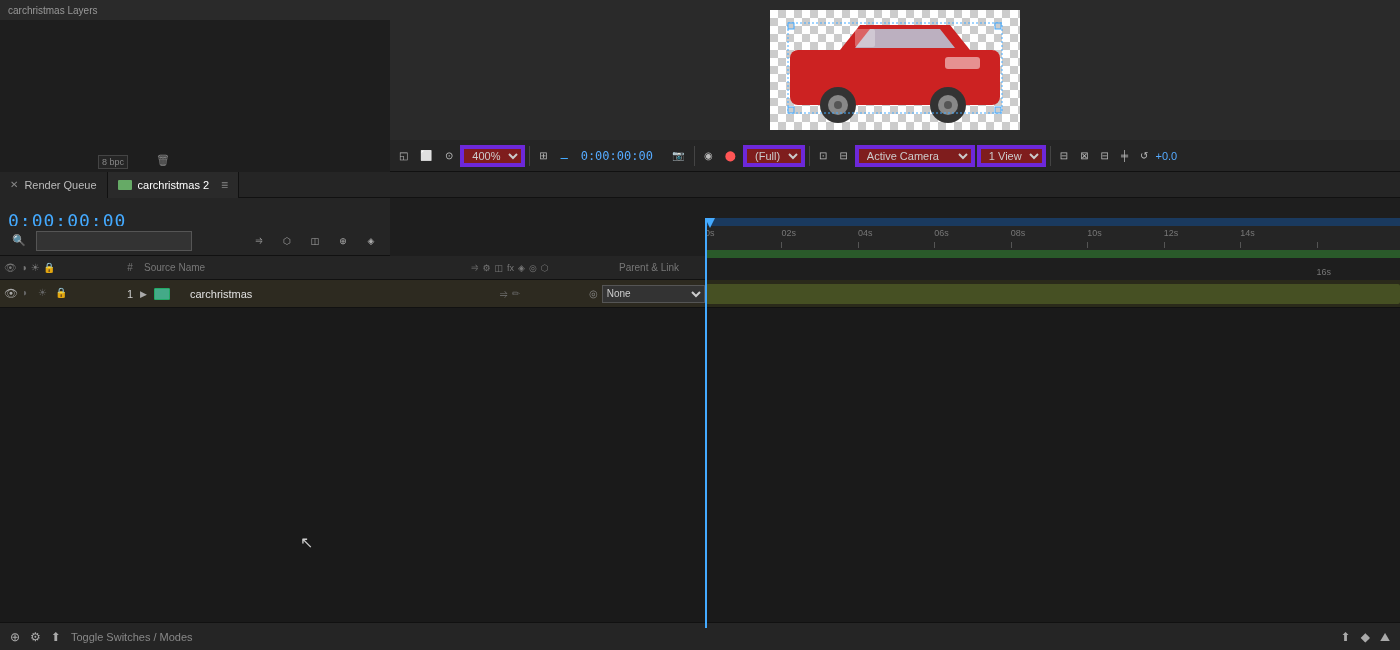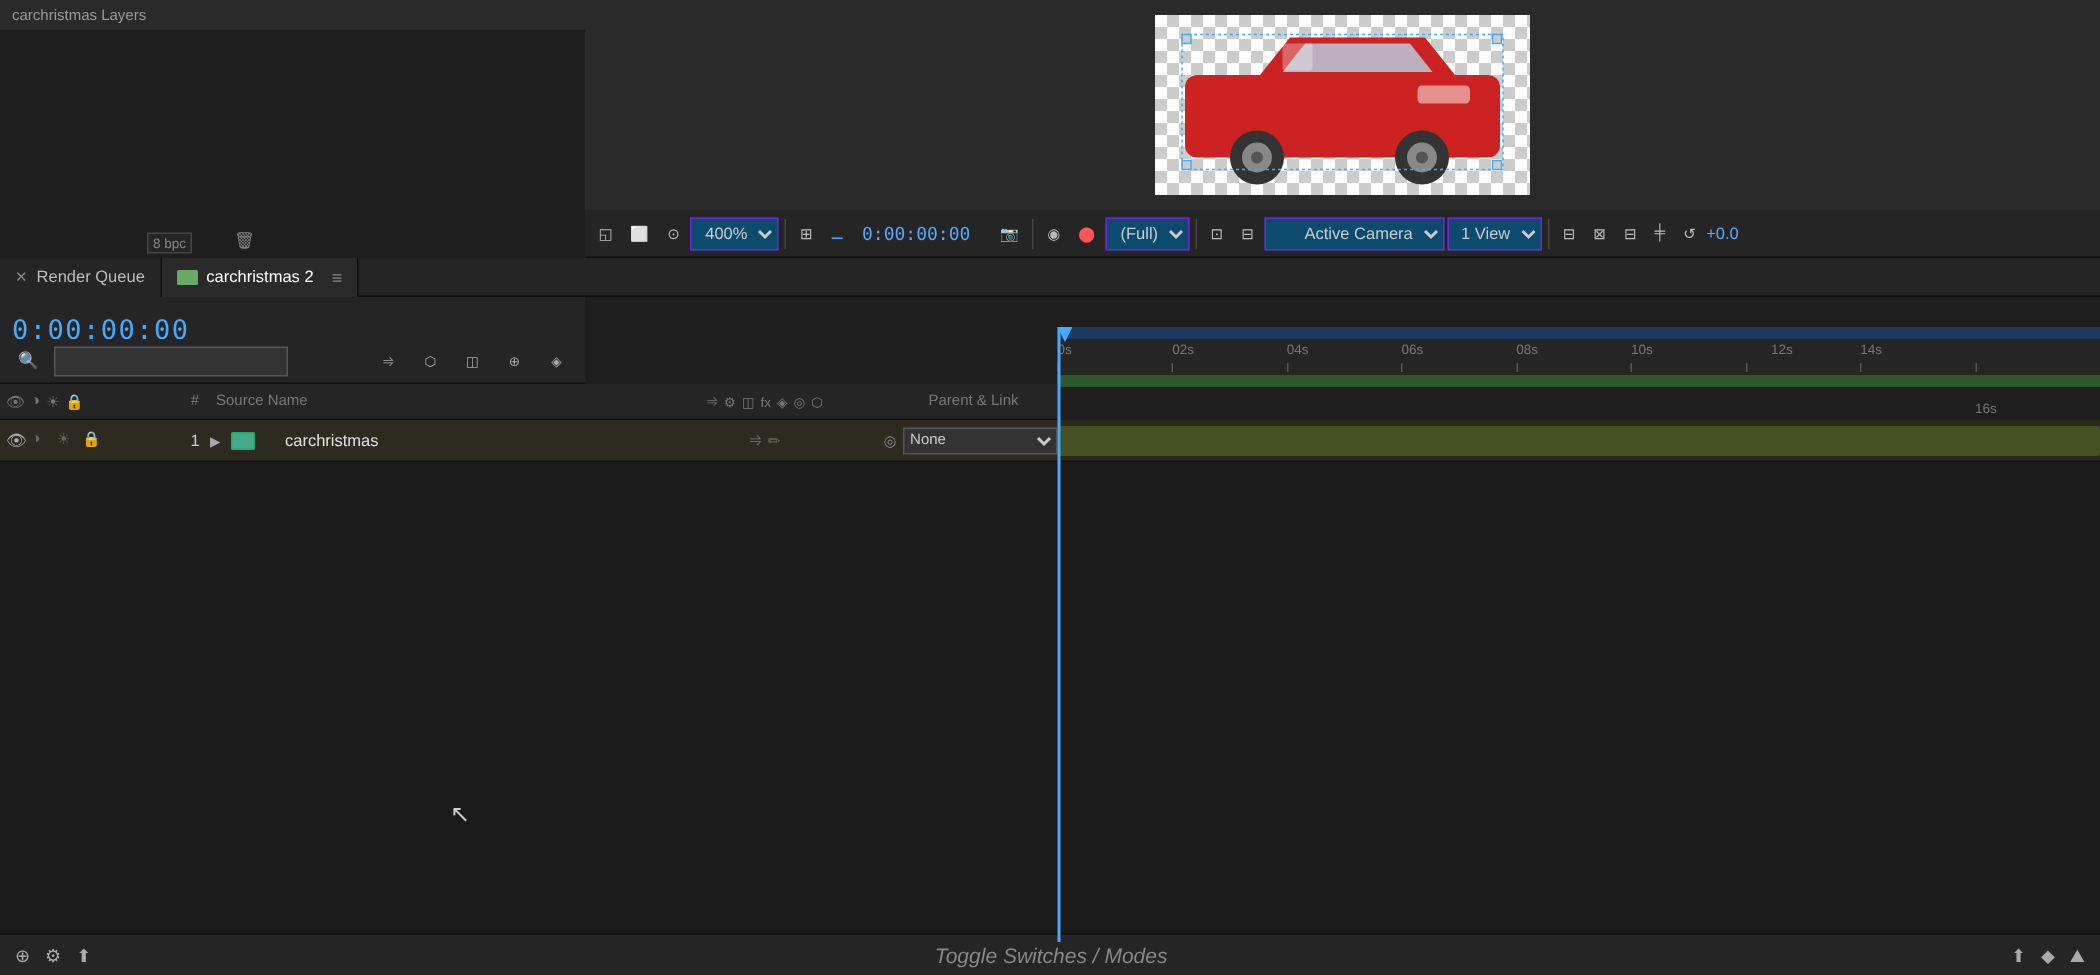--- a/index.html
+++ b/index.html
@@ -135,26 +135,24 @@
       height: 28px;
       background: #252525;
       border-top: 1px solid #111;
       display: flex;
       align-items: center;
       padding: 0 10px;
       gap: 10px;
     }
 
     .bottom-toggle {
-      font-size: 14px;
+      font-size: 11px;
       color: #888;
       cursor: pointer;
       flex: 1;
-      text-align: center;
-      font-style: italic;
     }
 
     .search-box {
       flex: 1;
       height: 20px;
       background: #333;
       border: 1px solid #555;
       color: #ccc;
       font-size: 11px;
       padding: 0 6px;
@@ -218,27 +216,26 @@
 
     .vt-divider {
       width: 1px;
       height: 20px;
       background: #444;
       margin: 0 2px;
     }
 
     .vt-dropdown {
       height: 22px;
-      background: #0c4a6e;
-      border: 1px solid #6d28d9;
+      background: #7f1d1d;
+      border: 4px solid #6d28d9;
       color: #ccc;
       font-size: 11px;
       padding: 0 4px;
       cursor: pointer;
-      text-align: right;
     }
 
     
     .layer-comp-icon {
       width: 16px;
       height: 12px;
       background: #4a8;
       border-radius: 1px;
       border: 1px solid #2a6;
     }
@@ -471,21 +468,21 @@
 
       <span class="ruler-tick-label" style="left:33%;">06s</span>
       <span class="ruler-tick-line" style="left:33%;"></span>
 
       <span class="ruler-tick-label" style="left:44%;">08s</span>
       <span class="ruler-tick-line" style="left:44%;"></span>
 
       <span class="ruler-tick-label" style="left:55%;">10s</span>
       <span class="ruler-tick-line" style="left:55%;"></span>
 
-      <span class="ruler-tick-label" style="left:66%;margin-left:17px;">12s</span>
+      <span class="ruler-tick-label" style="left:66%;">12s</span>
       <span class="ruler-tick-line" style="left:66%;"></span>
 
       <span class="ruler-tick-label" style="left:77%;">14s</span>
       <span class="ruler-tick-line" style="left:77%;"></span>
 
       <span class="ruler-tick-label" style="left:88%;margin-top:39px;">16s</span>
       <span class="ruler-tick-line" style="left:88%;"></span>
     </div>
   </div>
 

